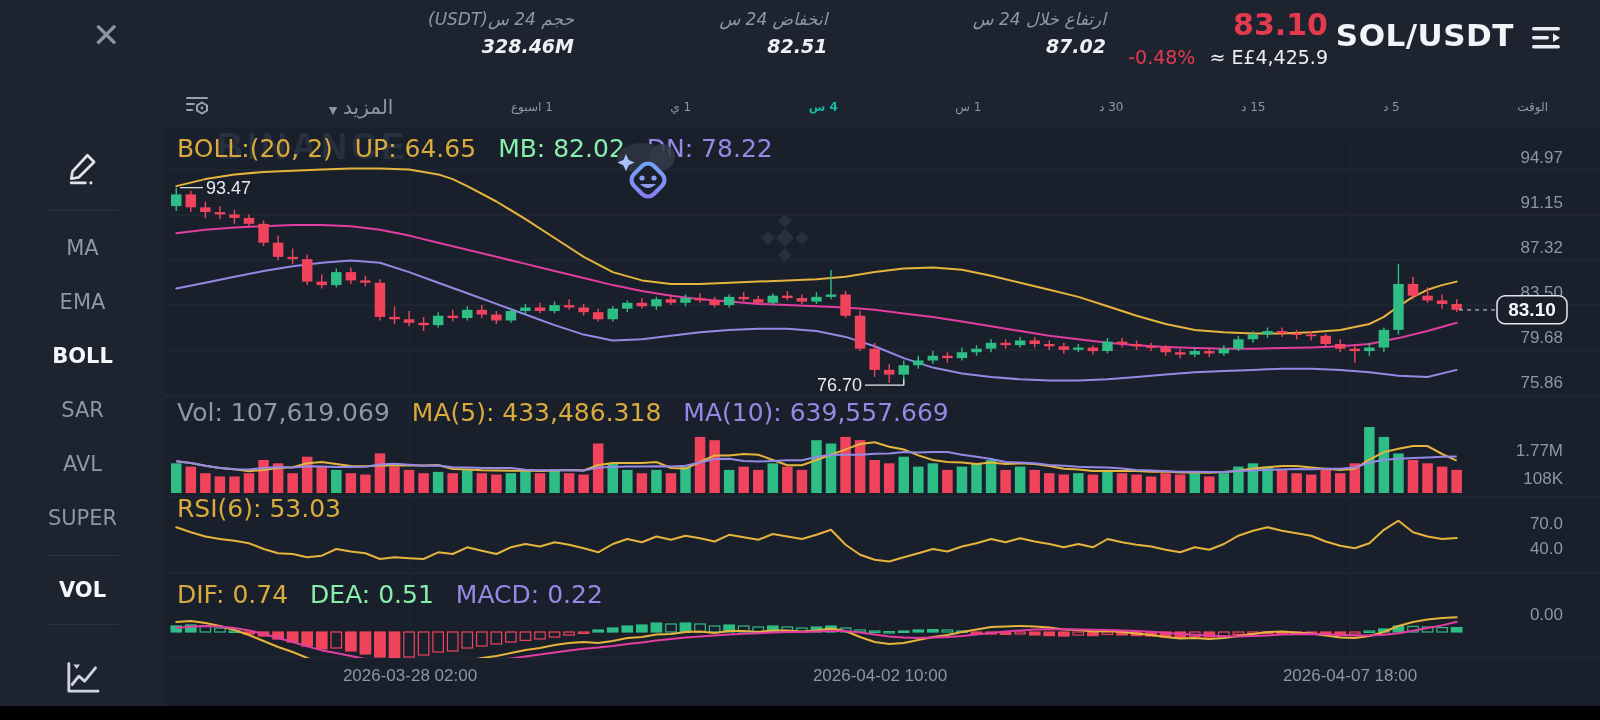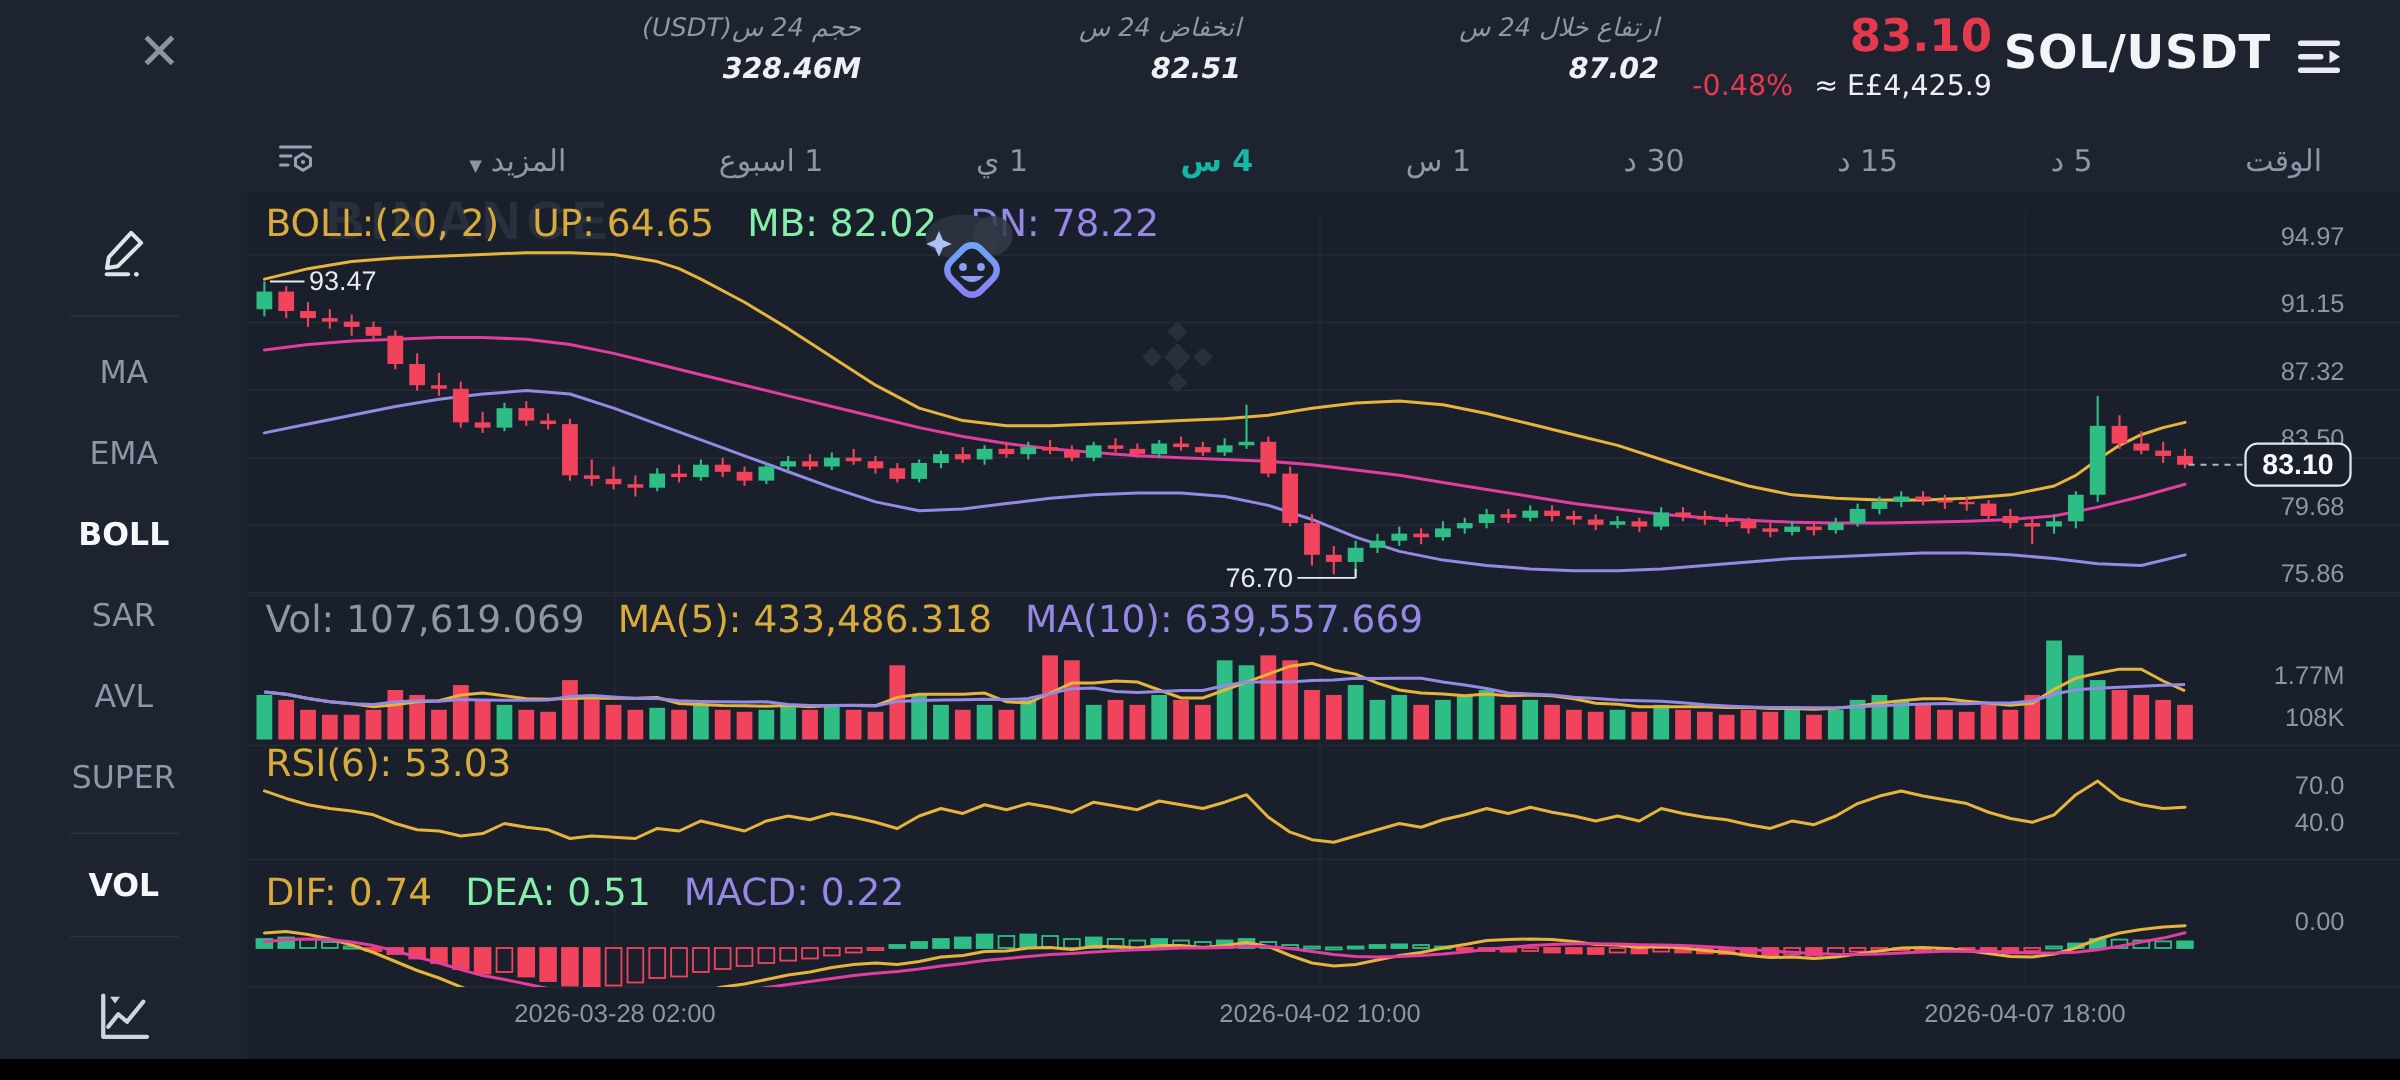--- a/index.html
+++ b/index.html
@@ -25,21 +25,21 @@
   .symbol{position:absolute;right:86px;top:17px;font-size:31px;font-weight:bold;color:#f2f4f7;letter-spacing:.5px;}
   .menu-btn{position:absolute;right:36px;top:24px;cursor:pointer;}
 
   
   .timebar{
     position:absolute;top:86px;left:165px;right:0;height:42px;
     display:flex;flex-direction:row;direction:rtl;align-items:center;
     justify-content:space-between;padding:0 52px 0 18px;
     border-bottom:1px solid #252c38;
   }
-  .tf{font-size:20px;color:#8d97a7;white-space:nowrap;cursor:pointer;}
+  .tf{font-size:12px;color:#8d97a7;white-space:nowrap;cursor:pointer;}
   .tf.sel{color:#14b8a6;font-weight:bold;}
   .tf-more{font-size:20px;color:#8d97a7;cursor:pointer;white-space:nowrap;}
   .tf-more .caret{font-size:11px;color:#8b94a3;margin-right:6px;}
 
   
   .sidebar{position:absolute;left:0;top:128px;width:165px;height:578px;display:flex;flex-direction:column;align-items:center;padding-top:14px;box-sizing:border-box;}
   .side-icon{margin:6px 0 10px 0;cursor:pointer;}
   .side-div{width:72px;border-top:1px solid #2b3240;margin:10px 0;}
   .side-item{height:54px;display:flex;align-items:center;font-size:21px;color:#8d97a7;cursor:pointer;}
   .side-item.sel{color:#f5f7fa;font-weight:bold;}

